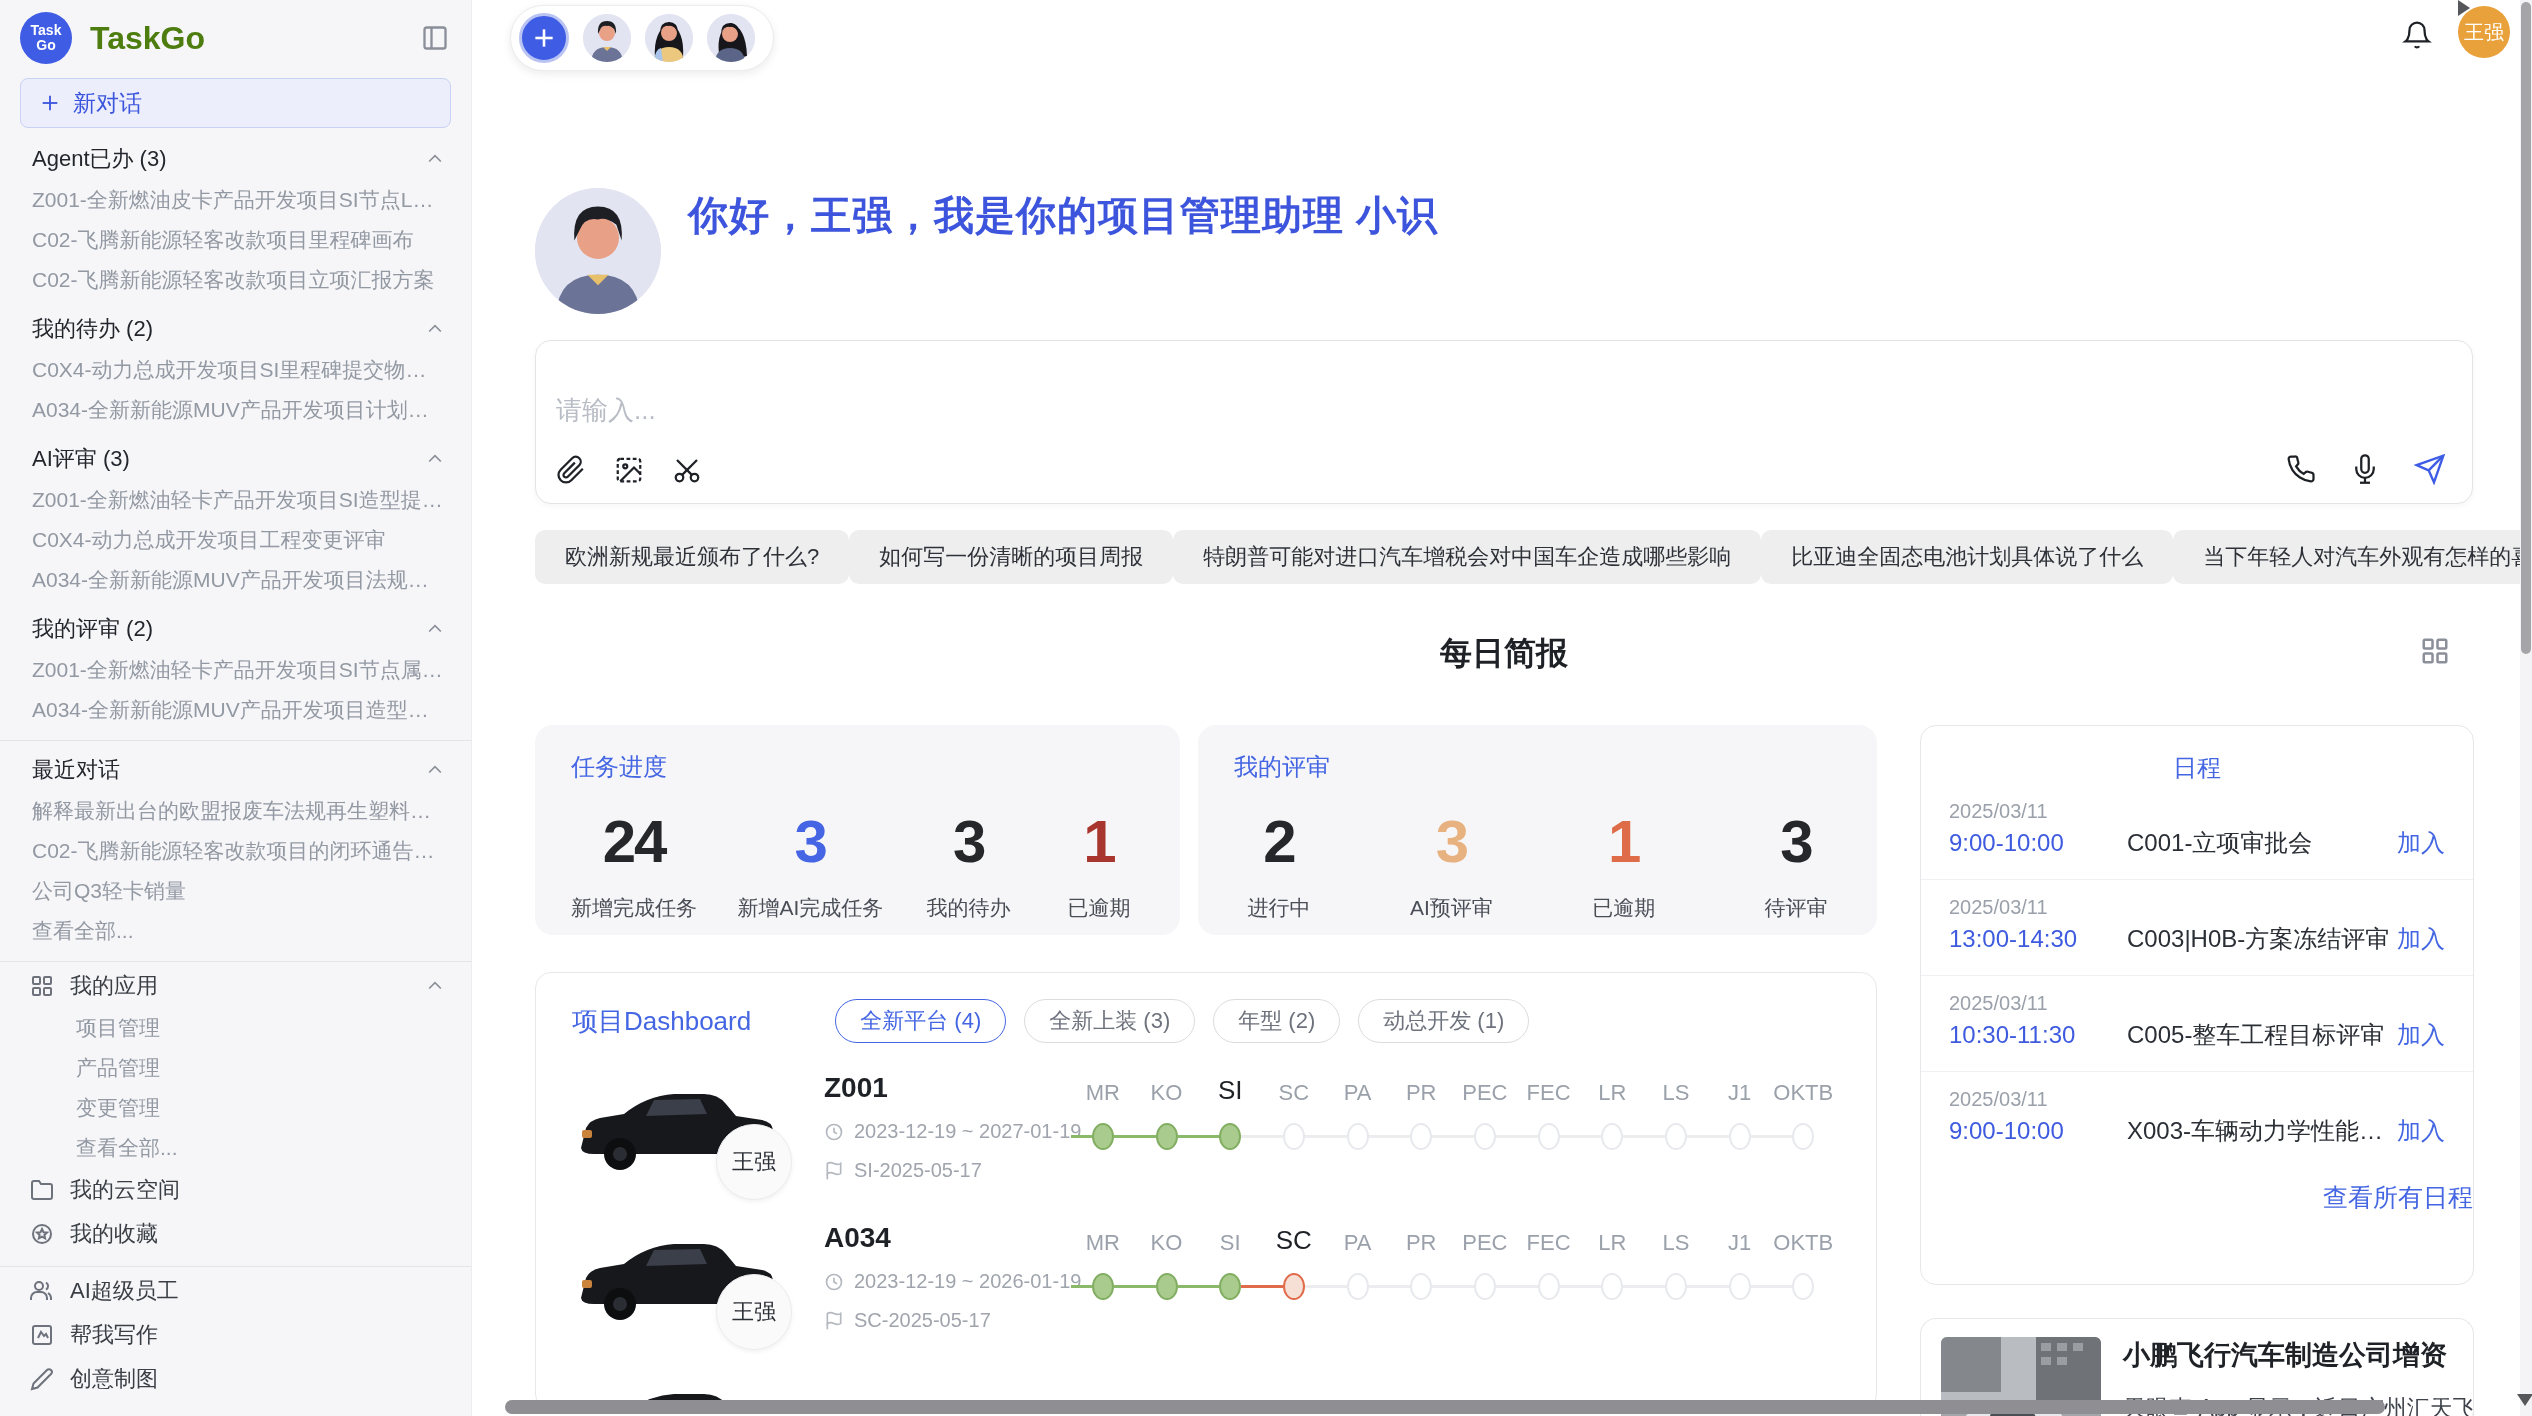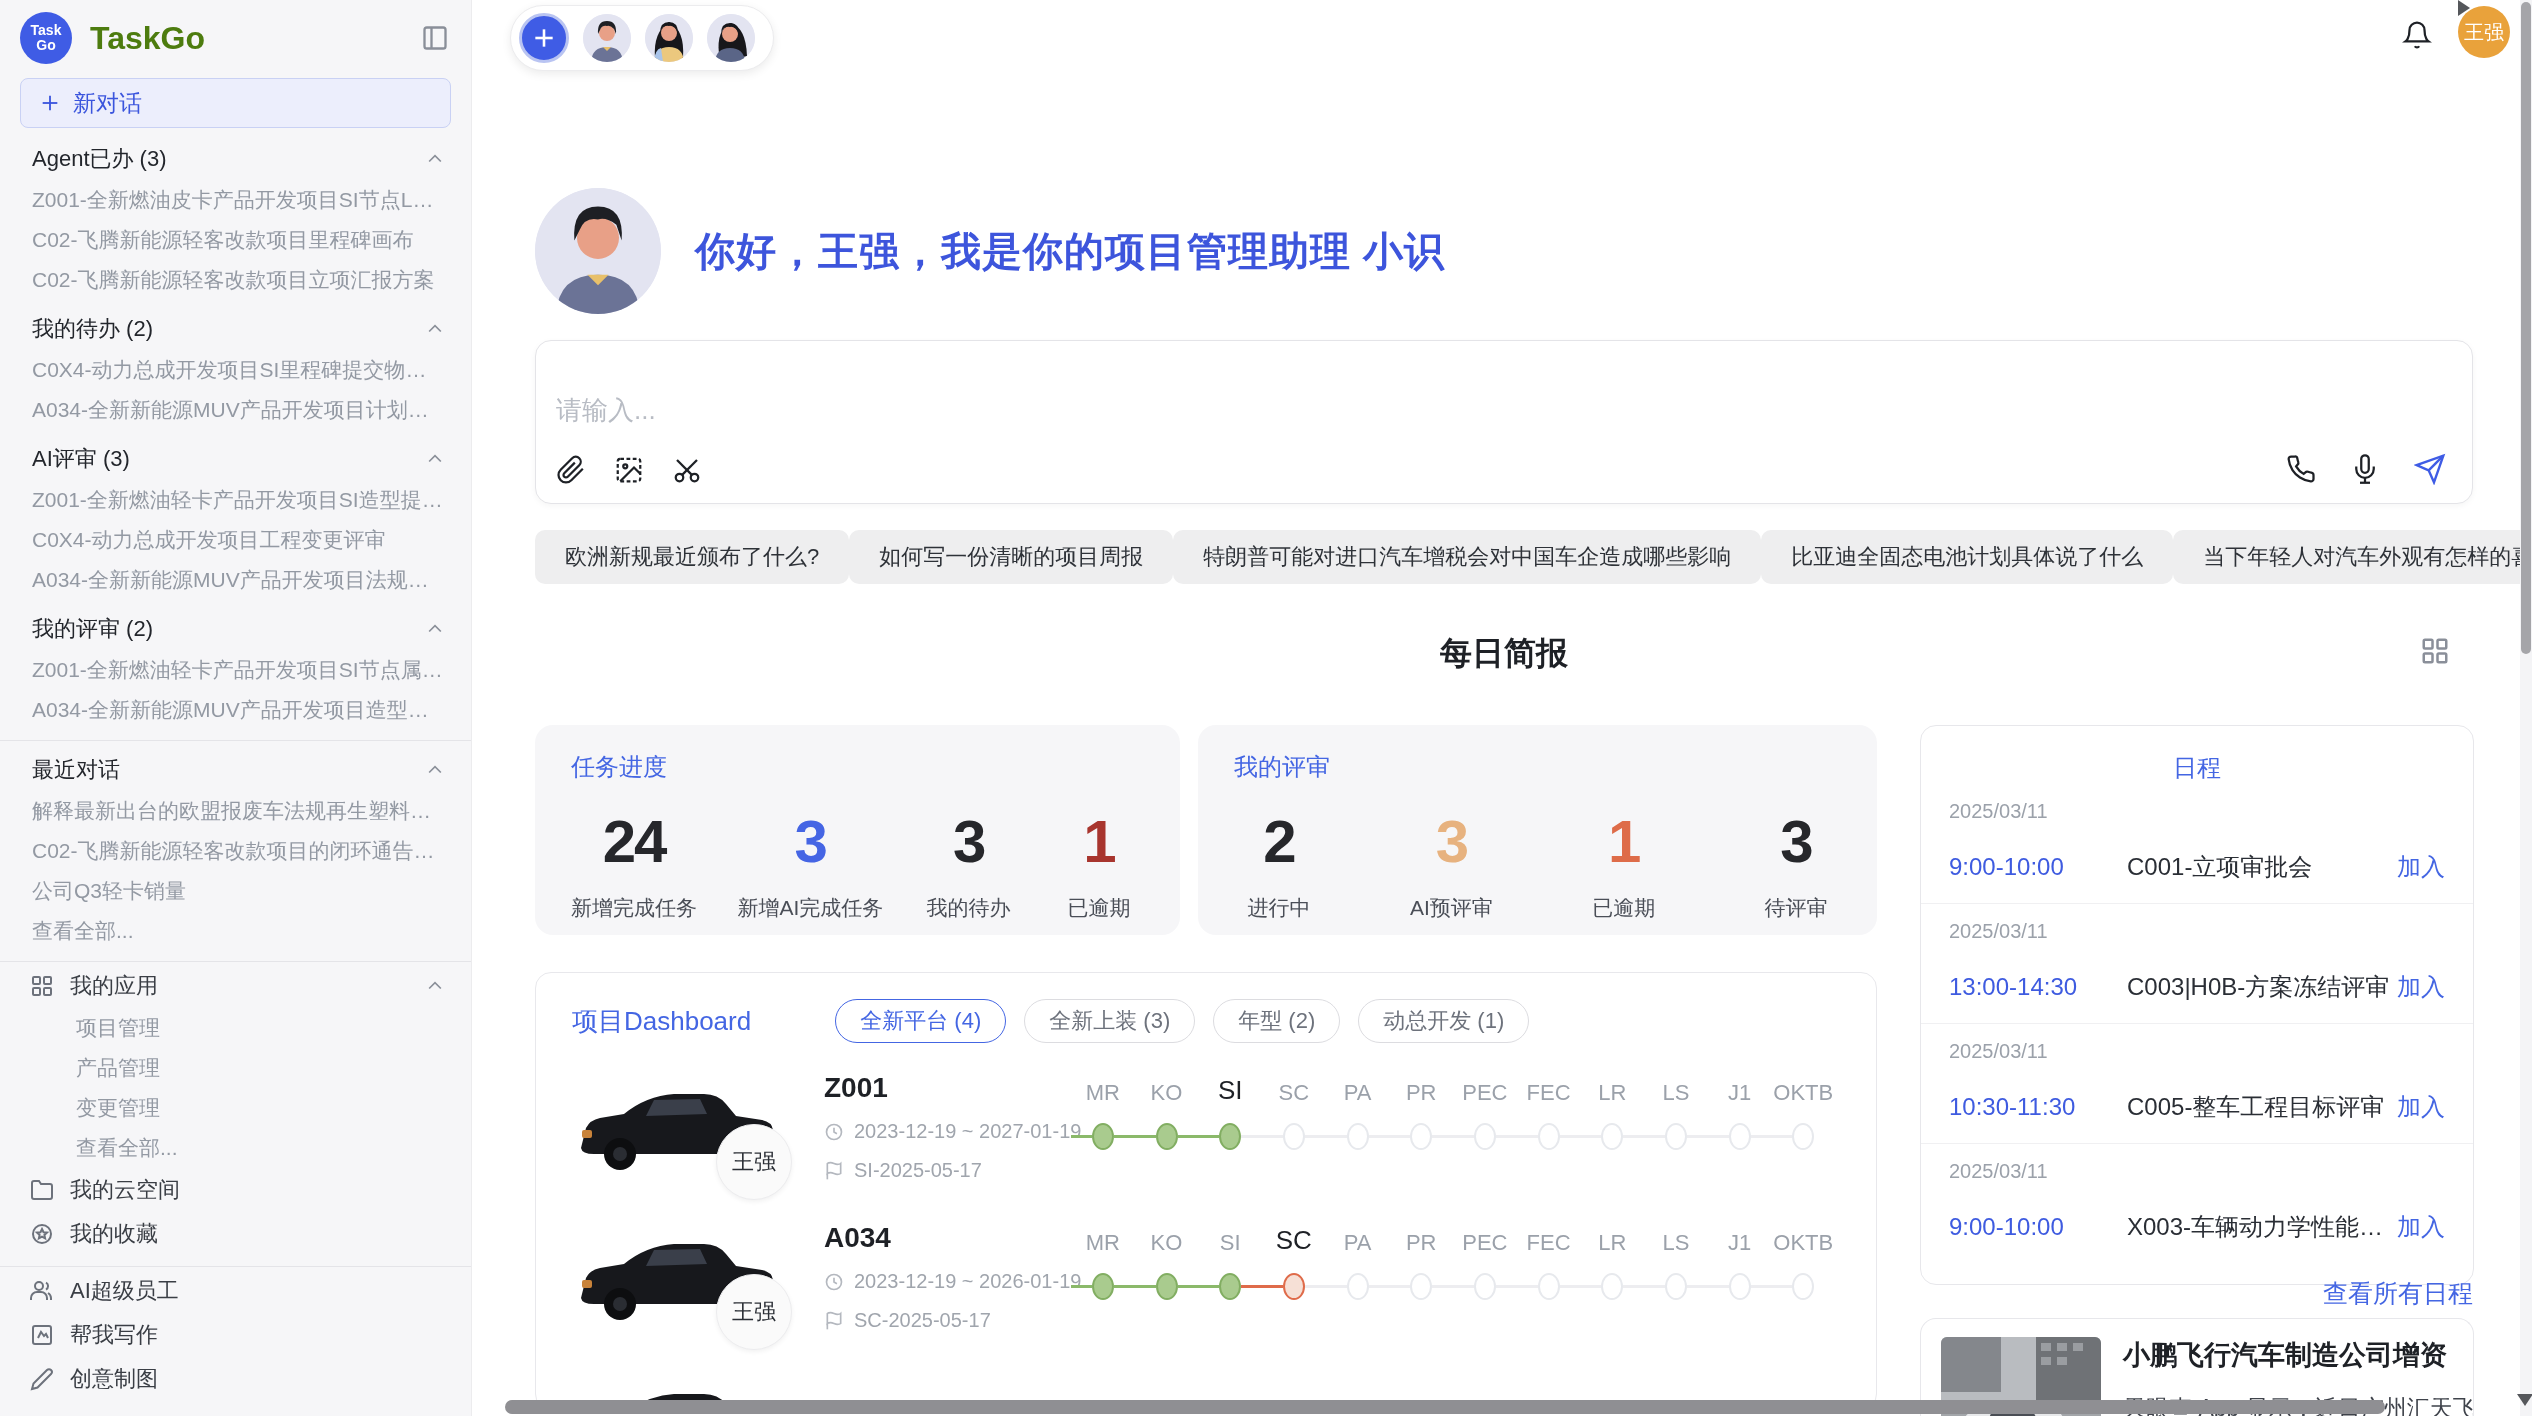--- a/index.html
+++ b/index.html
@@ -38,21 +38,21 @@
     border:1px solid #ececee; border-radius:34px; box-shadow:0 3px 10px rgba(0,0,0,.08);
     display:flex; align-items:center; gap:14px; padding:0 18px 0 8px; }
   .plus-btn { width:50px; height:50px; border-radius:50%; background:#3f5ce5; color:#fff;
     border:3px solid #b9c4f2; display:flex; align-items:center; justify-content:center; cursor:pointer; }
   .member-avatar { width:48px; height:48px; border-radius:50%; background:#e3e4f1; overflow:hidden; cursor:pointer; }
 
   .bell { position:absolute; left:1930px; top:20px; color:#1e2126; cursor:pointer; }
   .user-avatar { position:absolute; left:1986px; top:6px; width:52px; height:52px; border-radius:50%;
     background:#e9a23b; color:#fff; font-size:20px; display:flex; align-items:center; justify-content:center; cursor:pointer; }
 
-  .greeting { position:absolute; left:63px; top:188px; display:flex; align-items:center; gap:34px; }
+  .greeting { position:absolute; left:63px; top:188px; display:flex; gap:27px; }
   .greet-avatar { width:126px; height:126px; border-radius:50%; background:#e3e4f1; overflow:hidden; }
   .greet-text { font-size:40px; font-weight:bold; color:#3d55dc; letter-spacing:1px; }
 
   .ask-card { position:absolute; left:63px; top:340px; width:1938px; height:164px; background:#fff;
     border:1px solid #e4e4e8; border-radius:16px; box-shadow:0 2px 6px rgba(0,0,0,.04); }
   .ask-placeholder { position:absolute; left:20px; top:52px; font-size:26px; color:#b8bcc4; }
   .ask-tools-left { position:absolute; left:20px; bottom:18px; display:flex; gap:28px; color:#1e2126; }
   .ask-tools-right { position:absolute; right:26px; bottom:18px; display:flex; gap:34px; align-items:center; color:#1e2126; }
   .ask-tools-left svg, .ask-tools-right svg { cursor:pointer; }
   .send-ic { color:#3f5ce5; }
@@ -107,21 +107,21 @@
   .dot { width:22px; height:27px; border-radius:50%; background:#fff; border:2px solid #e7e9ed; flex:none; }
   .dot.done { background:#a9cb8e; border-color:#82ae62; }
   .dot.overdue { background:#f6e0d6; border-color:#df6b4a; }
 
   .sched-card { position:absolute; left:1448px; top:725px; width:554px; height:560px; background:#fff;
     border:1px solid #e7e7eb; border-radius:16px; }
   .sched-title { text-align:center; font-size:24px; color:#4466e3; margin-top:26px; }
   .sched-item { padding:16px 28px 20px; border-bottom:1px solid #f0f0f2; }
   .sched-item:last-child { border-bottom:none; }
   .ev-date { font-size:20px; color:#9ba1aa; }
-  .ev-row { display:flex; align-items:center; margin-top:28px; }
+  .ev-row { display:flex; align-items:center; margin-top:4px; }
   .ev-time { font-size:24px; color:#3e5be0; width:178px; }
   .ev-name { font-size:24px; color:#2a2e35; flex:1; white-space:nowrap; overflow:hidden; text-overflow:ellipsis; }
   .ev-join { font-size:24px; color:#4466e3; cursor:pointer; }
   .sched-all { text-align:right; font-size:25px; color:#4466e3; margin-top:14px; cursor:pointer;font-family:Liberation Mono, monospace; }
 
   .news-card { position:absolute; left:1448px; top:1318px; width:554px; height:120px; background:#fff;
     border:1px solid #e7e7eb; border-radius:16px 16px 0 0; border-bottom:none; padding:18px 20px; display:flex; gap:22px; overflow:hidden; }
   .news-img { width:160px; height:110px; border-radius:6px; overflow:hidden; flex:none; }
   .news-title { font-size:27px; font-weight:bold; color:#1e2126; white-space:nowrap; }
   .news-snippet { font-size:23px; color:#3f434b; margin-top:20px; white-space:nowrap; }

